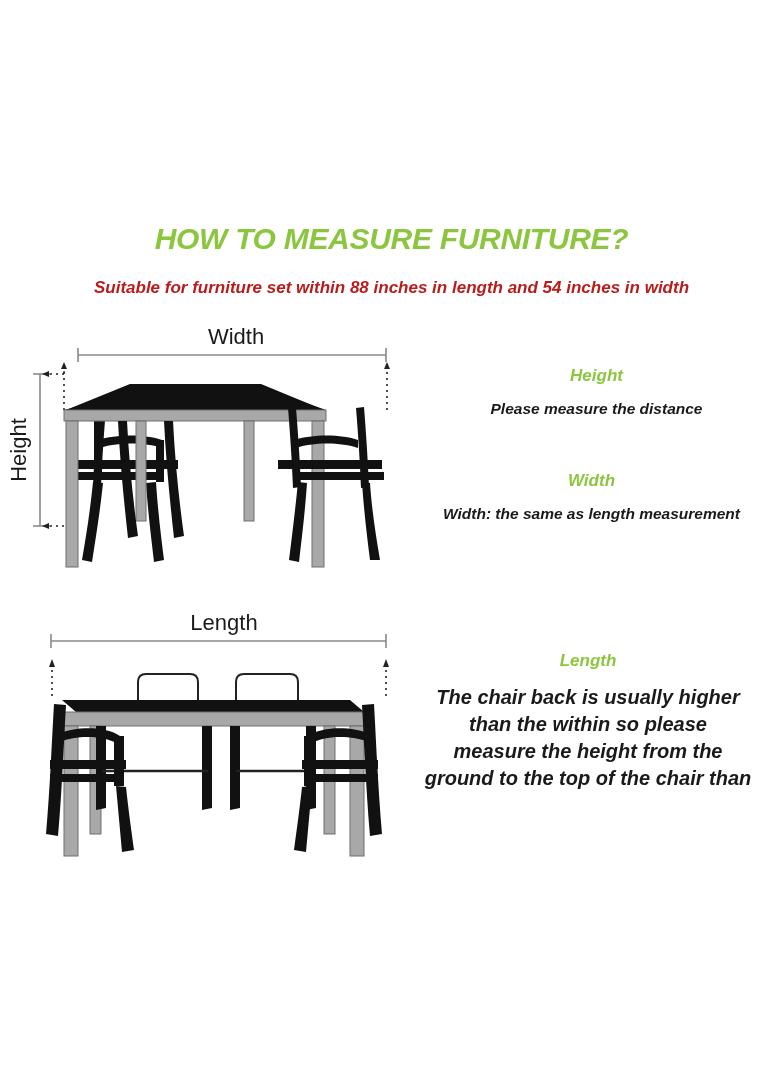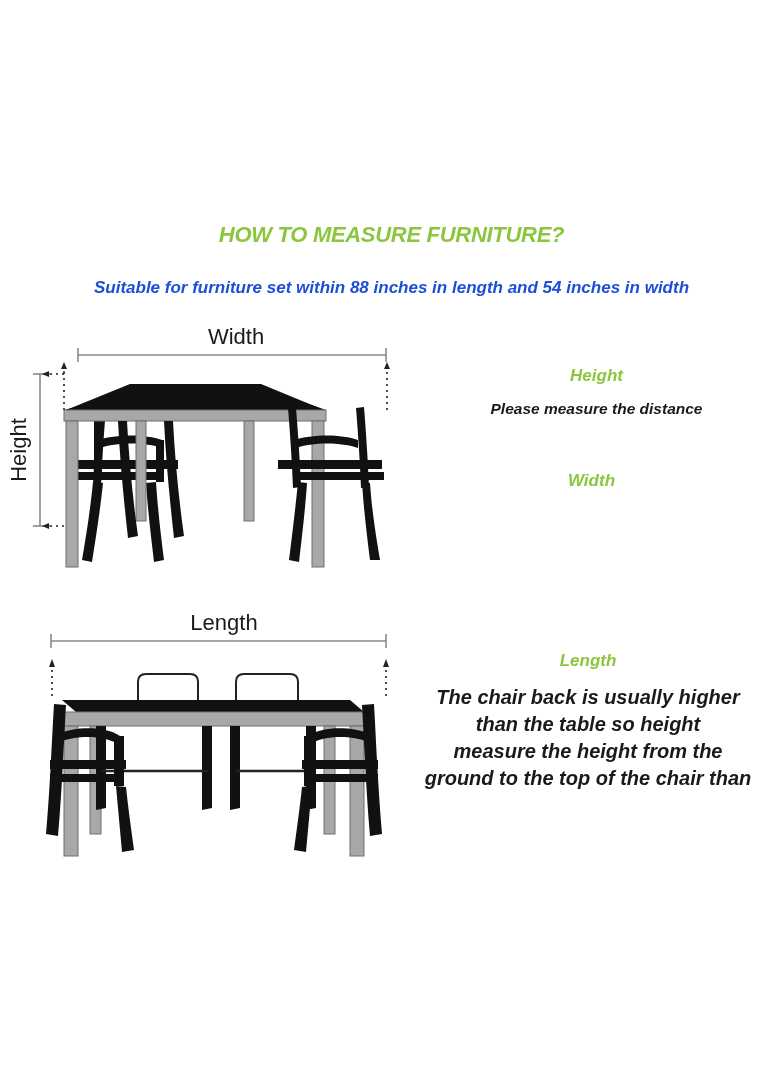--- a/index.html
+++ b/index.html
@@ -21,37 +21,37 @@
     background: #ffffff;
   }
 
   
   .title {
     position: absolute;
     left: 0;
     top: 222px;
     width: 783px;
     text-align: center;
-    font-size: 22px;
+    font-size: 30px;
     font-weight: bold;
     font-style: italic;
     letter-spacing: -0.3px;
     color: #8CC63F;
     white-space: nowrap;
   }
   .subtitle {
     position: absolute;
     left: 0;
     top: 278px;
     width: 783px;
     text-align: center;
     font-size: 17px;
     font-weight: bold;
     font-style: italic;
-    color: #1d4ed8;
+    color: #b91c1c;
     white-space: nowrap;
   }
 
   
   .diagram {
     position: absolute;
     left: 6px;
   }
   #diagram-top  { top: 322px; width: 400px; height: 248px; }
   #diagram-bot  { top: 608px; width: 400px; height: 250px; }
@@ -266,25 +266,28 @@
 
   <div class="note-block" id="note-height">
     <div class="note-head">Height</div>
     <div class="note-body">
       <div>Please measure the distance</div>
     </div>
   </div>
 
   <div class="note-block" id="note-width">
     <div class="note-head">Width</div>
+    <div class="note-body">
+      <div>Width: the same as length measurement</div>
+    </div>
   </div>
 
   <div class="note-block" id="note-length">
     <div class="note-head">Length</div>
     <div class="note-body">
       <div>The chair back is usually higher</div>
-      <div>than the table so height</div>
+      <div>than the within so please</div>
       <div>measure the height from the</div>
       <div>ground to the top of the chair than</div>
     </div>
   </div>
 
 </div>
 
 </body></html>

